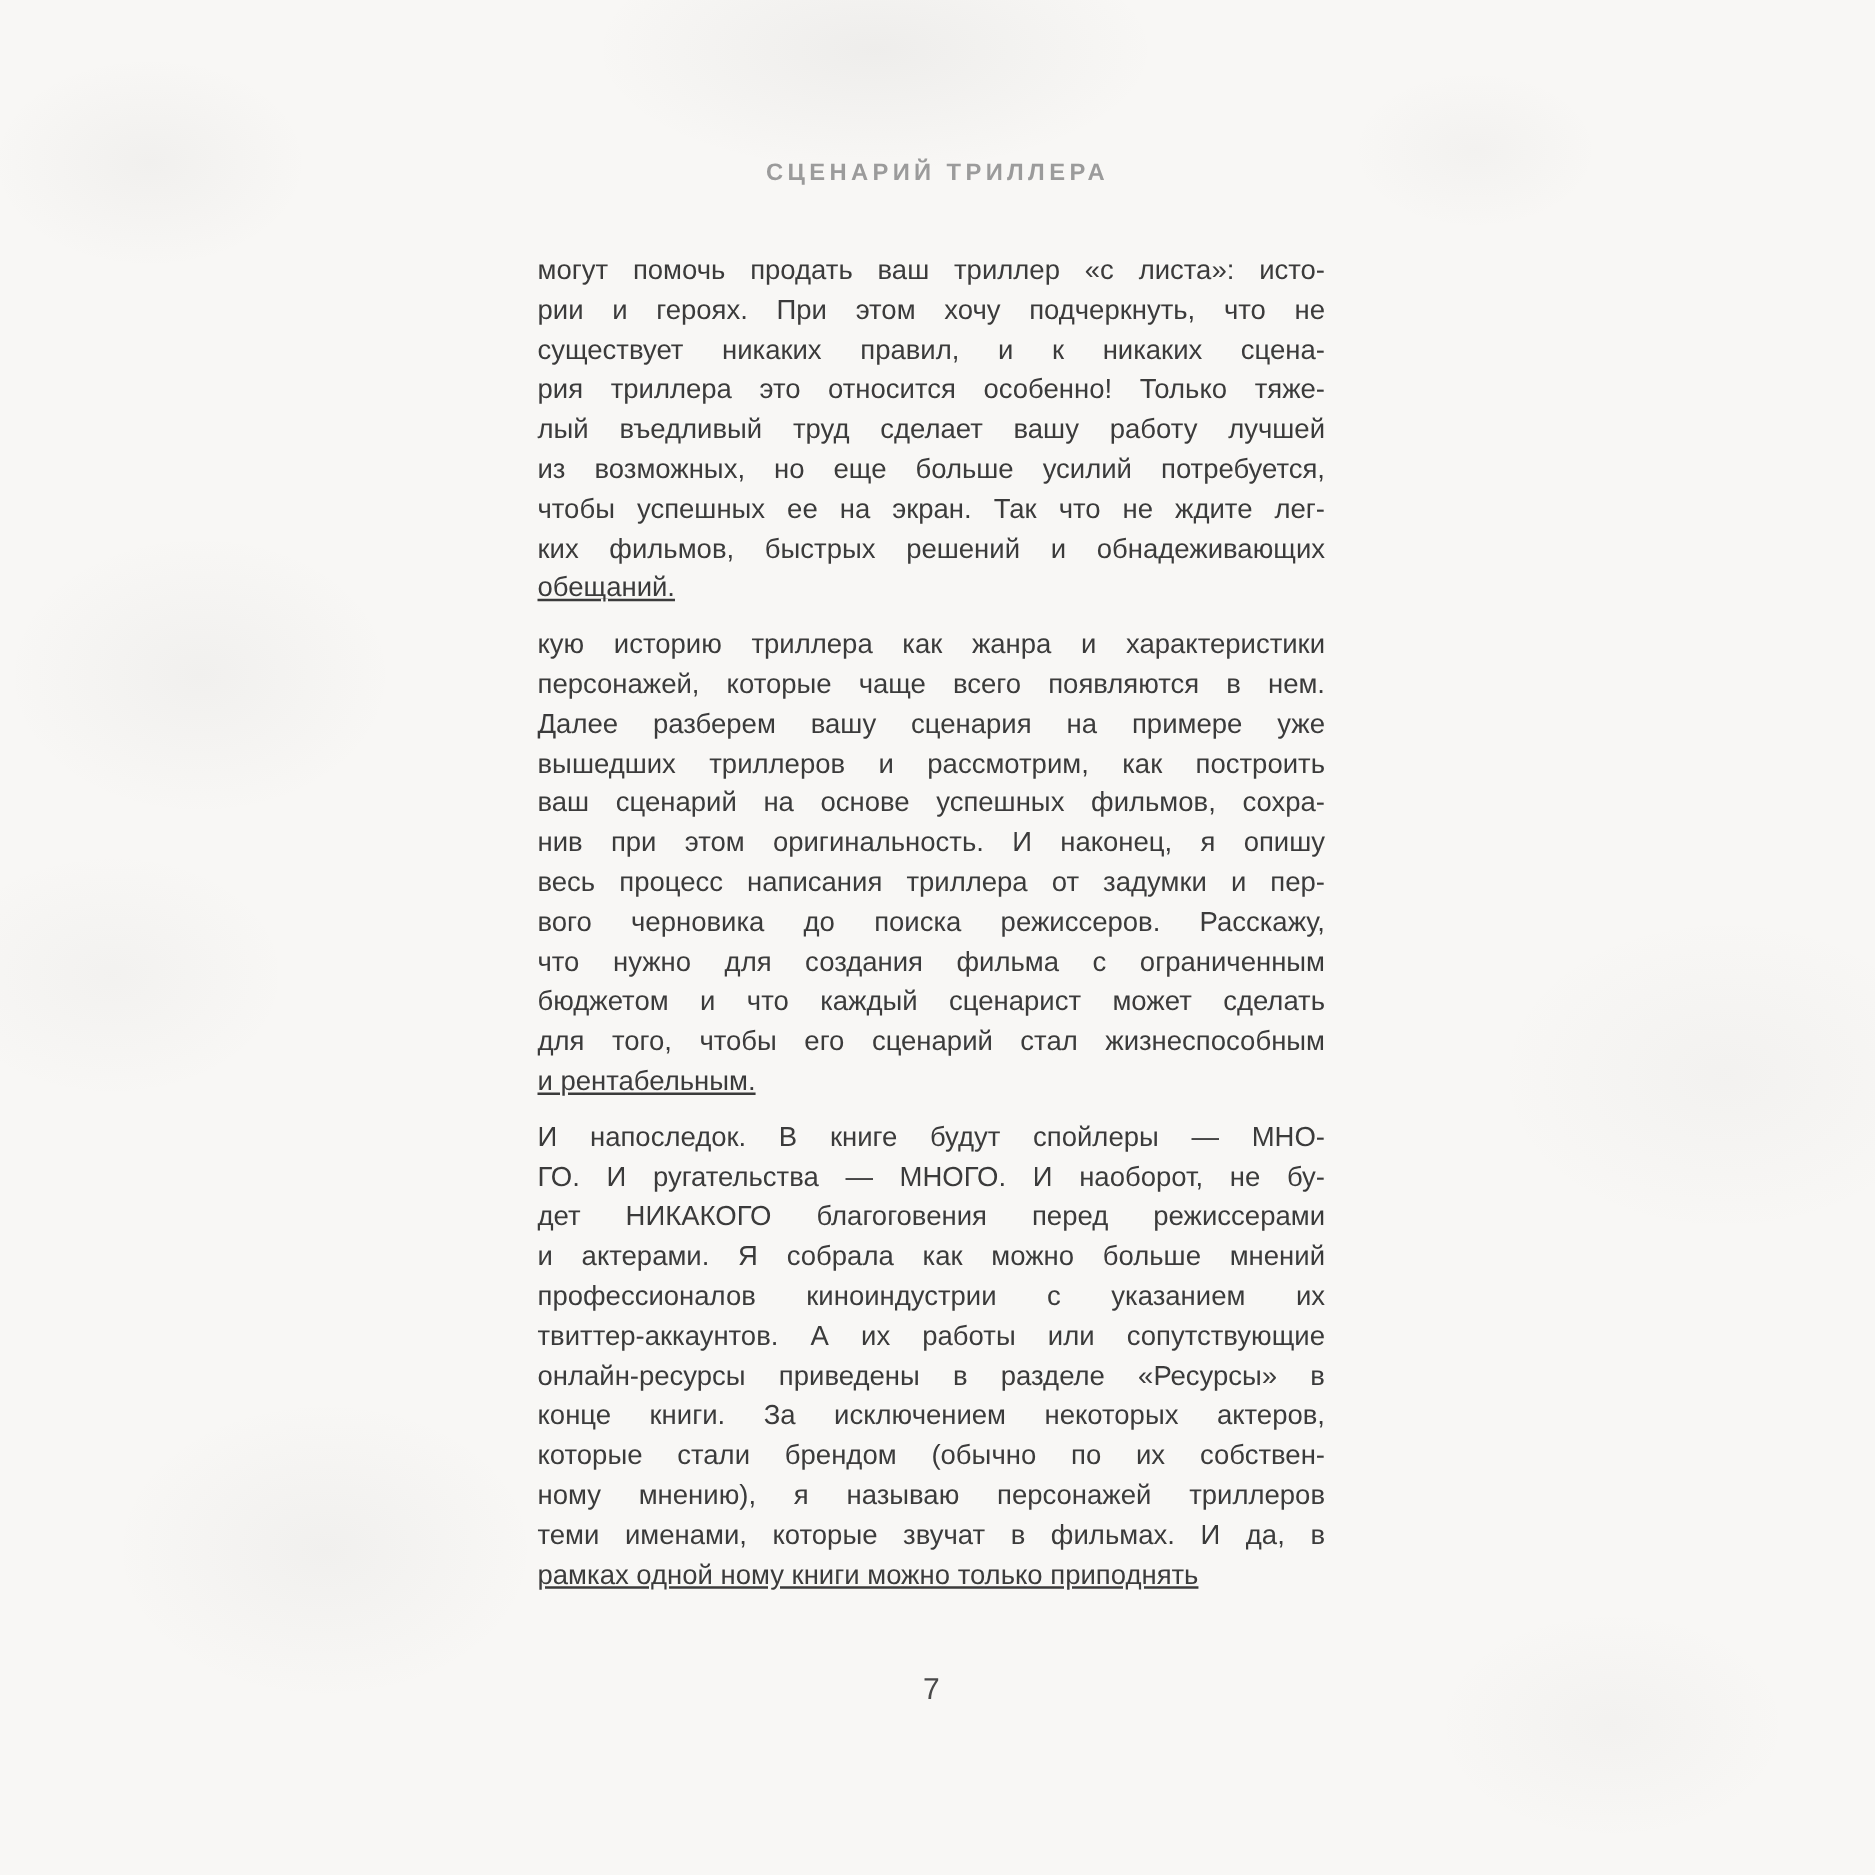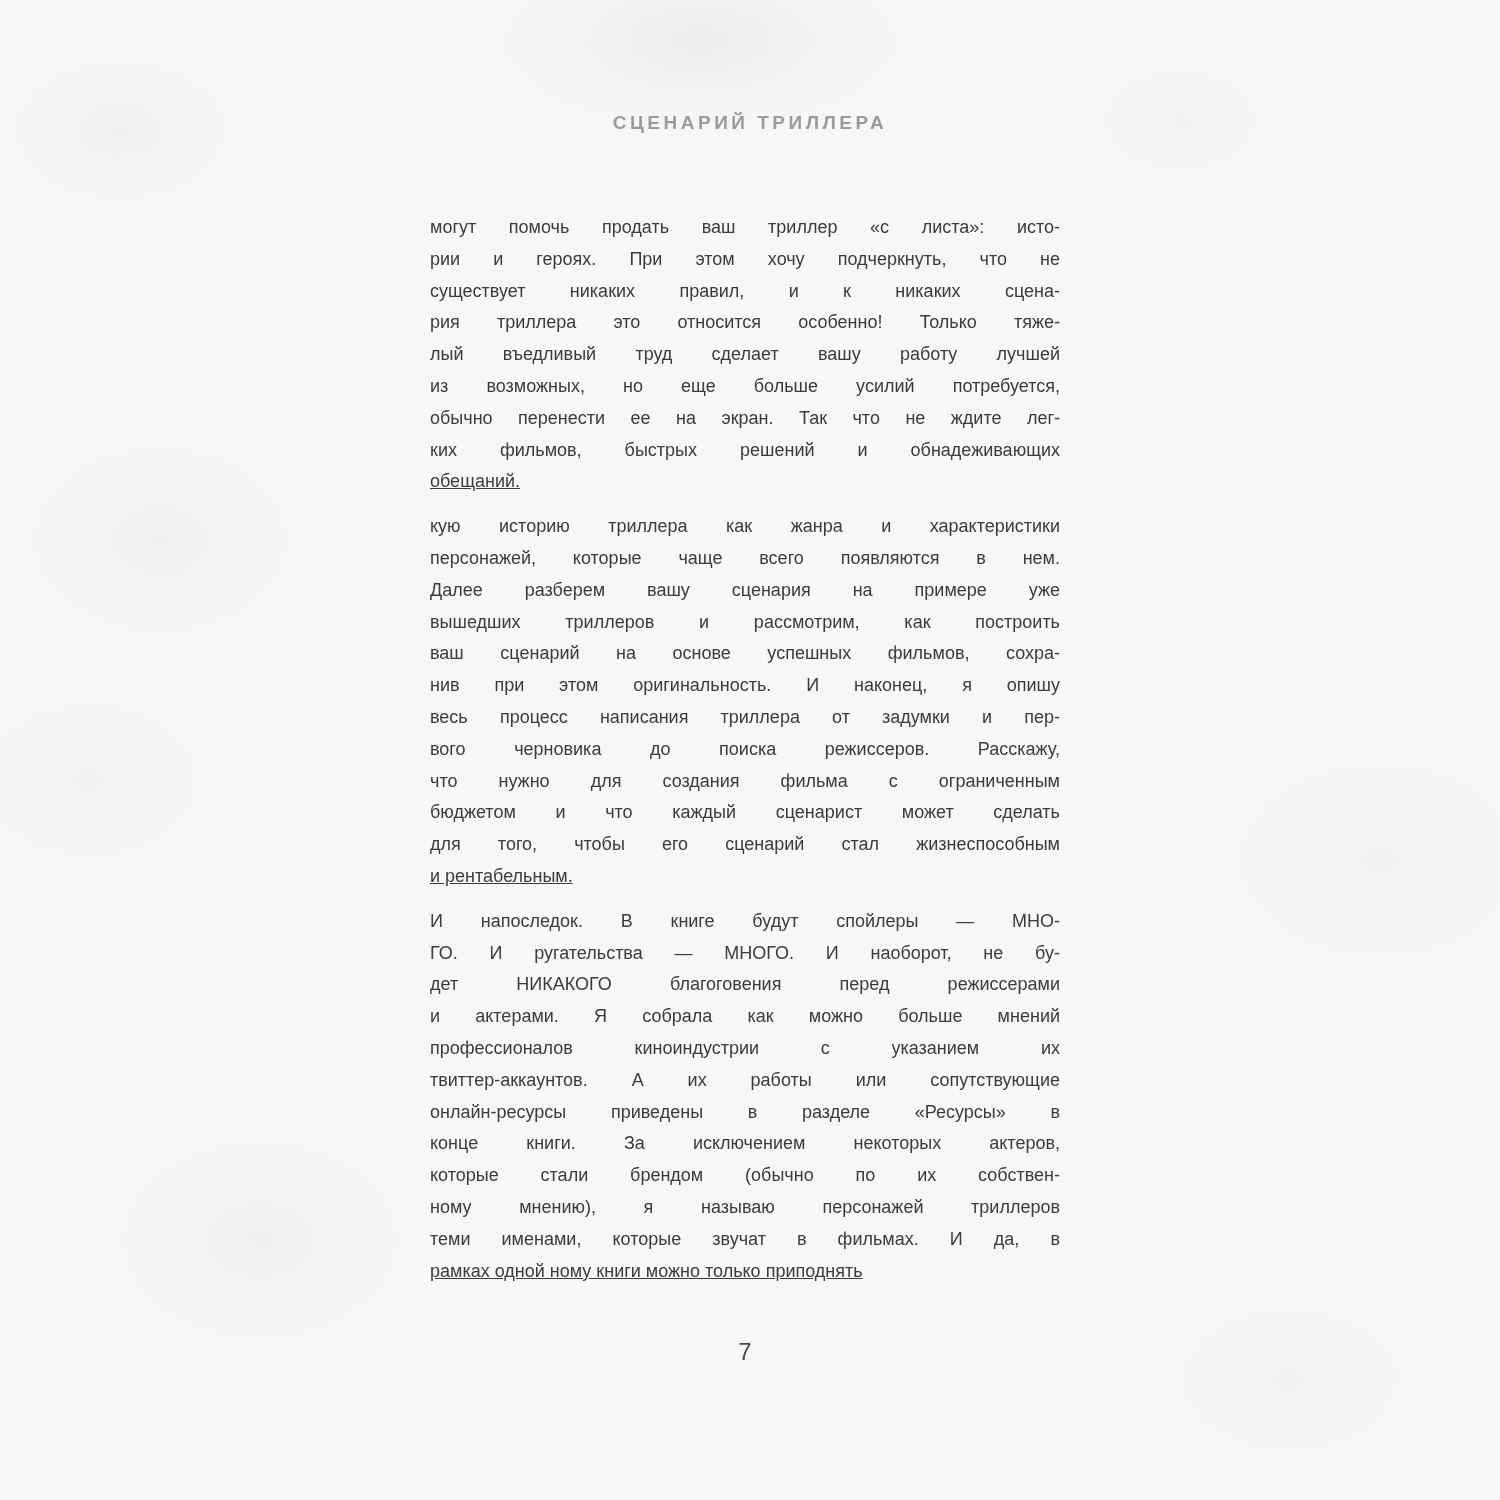--- a/index.html
+++ b/index.html
@@ -22,37 +22,37 @@
       radial-gradient(ellipse 220px 160px at 160px 540px, rgba(110,110,110,0.05), transparent 70%),
       radial-gradient(ellipse 200px 140px at 90px 780px, rgba(110,110,110,0.04), transparent 70%),
       radial-gradient(ellipse 260px 180px at 1380px 860px, rgba(110,110,110,0.04), transparent 70%),
       radial-gradient(ellipse 240px 170px at 260px 1240px, rgba(110,110,110,0.05), transparent 70%),
       radial-gradient(ellipse 200px 130px at 1290px 1380px, rgba(110,110,110,0.04), transparent 70%),
       #f8f7f5;
   }
 
   .running-header {
     position: absolute;
-    top: 112px;
+    top: 128px;
     left: 0;
     width: 1500px;
     text-align: center;
     font-size: 19px;
     font-weight: 700;
     letter-spacing: 3.5px;
     color: #9b9b9b;
   }
 
   .text-block {
     position: absolute;
-    top: 212px;
+    top: 200px;
     left: 430px;
     width: 630px;
     color: #3b3b3b;
-    font-size: 18px;
+    font-size: 22px;
     line-height: 31.8px;
   }
 
   .paragraph { margin-bottom: 13px; }
   .paragraph:last-child { margin-bottom: 0; }
 
   .line {
     text-align: justify;
     text-align-last: justify;
   }
@@ -80,21 +80,21 @@
   <div class="running-header">СЦЕНАРИЙ ТРИЛЛЕРА</div>
 
   <div class="text-block">
       <div class="paragraph">
         <div class="line">могут помочь продать ваш триллер «с листа»: исто-</div>
         <div class="line">рии и героях. При этом хочу подчеркнуть, что не</div>
         <div class="line">существует никаких правил, и к никаких сцена-</div>
         <div class="line">рия триллера это относится особенно! Только тяже-</div>
         <div class="line">лый въедливый труд сделает вашу работу лучшей</div>
         <div class="line">из возможных, но еще больше усилий потребуется,</div>
-        <div class="line">обычно перенести ее на экран. Так что не ждите лег-</div>
+        <div class="line">чтобы успешных ее на экран. Так что не ждите лег-</div>
         <div class="line">ких фильмов, быстрых решений и обнадеживающих</div>
         <div class="line last">обещаний.</div>
       </div>
       <div class="paragraph">
         <div class="line">кую историю триллера как жанра и характеристики</div>
         <div class="line">персонажей, которые чаще всего появляются в нем.</div>
         <div class="line">Далее разберем вашу сценария на примере уже</div>
         <div class="line">вышедших триллеров и рассмотрим, как построить</div>
         <div class="line">ваш сценарий на основе успешных фильмов, сохра-</div>
         <div class="line">нив при этом оригинальность. И наконец, я опишу</div>

